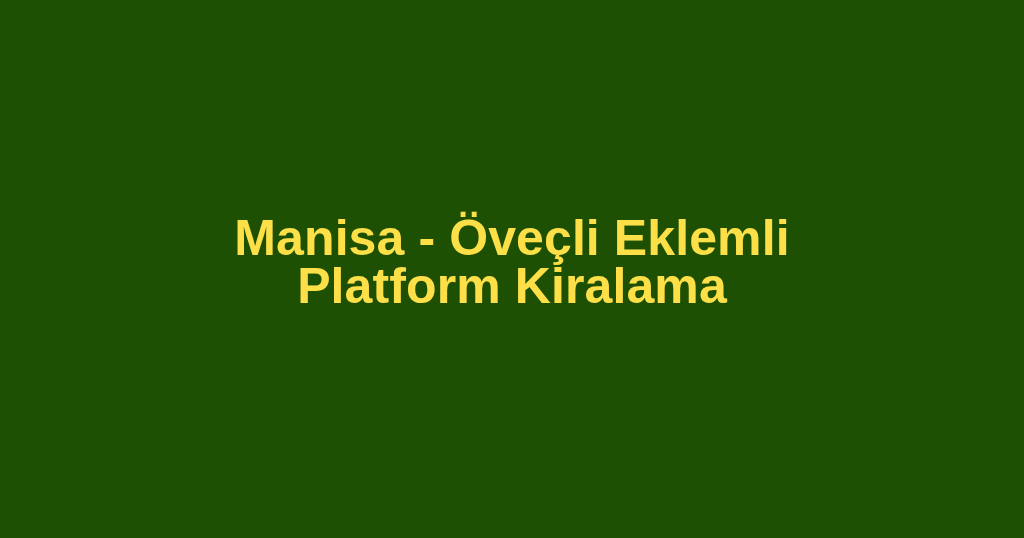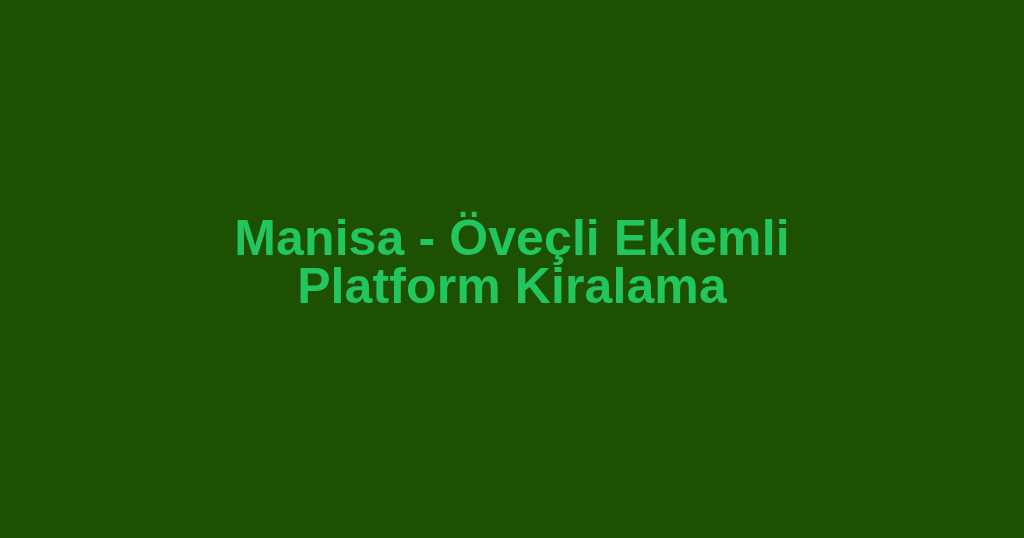--- a/index.html
+++ b/index.html
@@ -36,21 +36,21 @@
   }
 
   .card-title {
     margin: 0;
     padding: 0;
     font-family: "Liberation Sans", "DejaVu Sans", sans-serif;
     font-size: 50px;
     font-weight: 700;
     line-height: 48px;
     letter-spacing: 0.1px;
-    color: #22c55e;
+    color: #fde047;
     text-align: center;
     word-wrap: break-word;
     -webkit-font-smoothing: antialiased;
   }
 </style>
 </head>
 <body>
 
 <div class="share-card">
 

